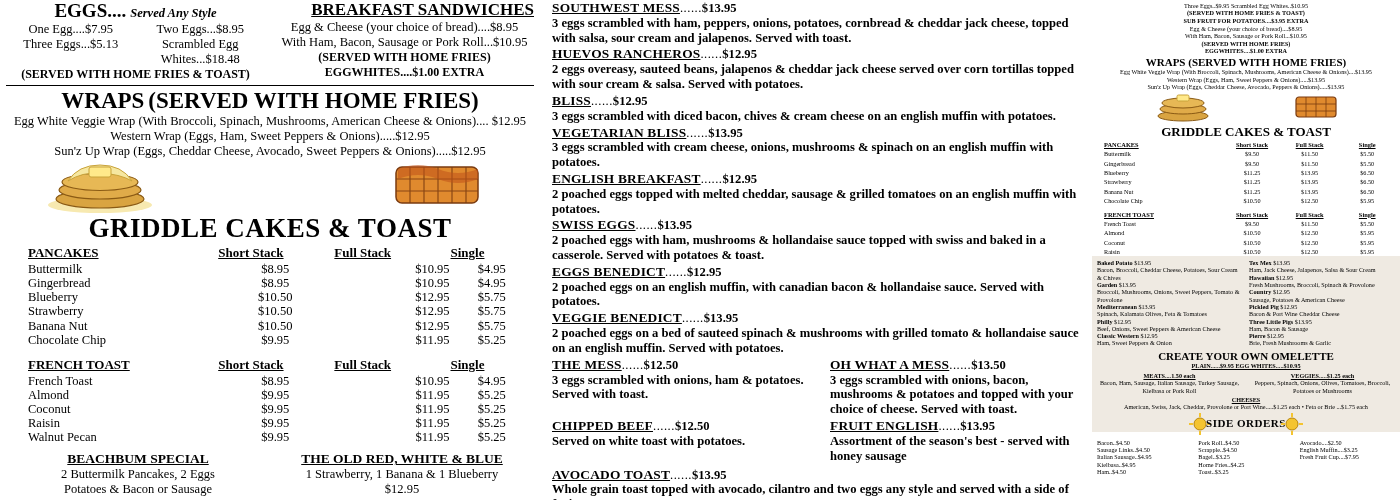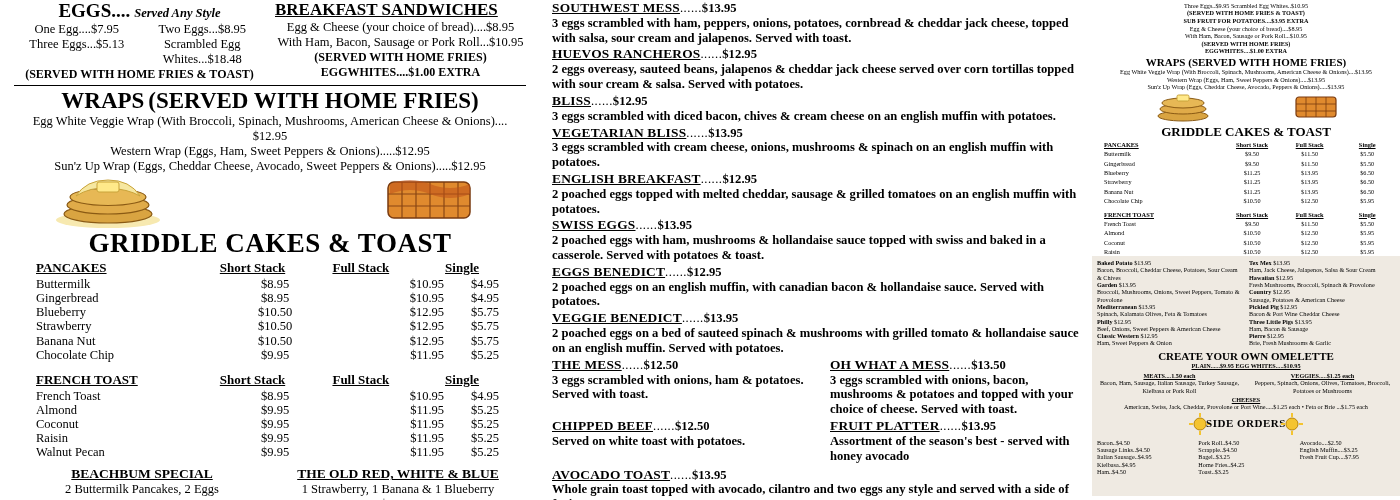--- a/index.html
+++ b/index.html
@@ -7,34 +7,34 @@
   body {
     width:1400px; height:500px;
     background:#ffffff;
     font-family:"Liberation Serif", serif;
     overflow:hidden;
     position:relative;
   }
   .page { position:absolute; top:0; left:0; width:1400px; height:500px; }
 
   
-  .col1 { position:absolute; left:0; top:0; width:540px; height:500px; padding:0 14px; }
+  .col1 { position:absolute; left:0; top:0; width:540px; height:500px; padding:0 6px; }
   .c1-top { display:flex; gap:10px; }
   .c1-left, .c1-right { flex:1; }
   .eggs-title { font-size:19px; font-weight:bold; }
   .eggs-sub { font-size:12.5px; font-style:italic; }
   .row-two { display:flex; }
   .row-two > div { flex:1; font-size:12.5px; }
   .tiny { font-size:12px; }
   .center { text-align:center; }
   .bold { font-weight:bold; }
   .u { text-decoration:underline; }
   .box-rule { border-bottom:1px solid #000; margin:3px 0 2px; }
 
-  .bs-title { font-size:17px; font-weight:bold; text-align:left; }
+  .bs-title { font-size:17px; font-weight:bold; text-align:right; }
   .bs-line { font-size:12.5px; }
   .wraps-title { font-size:23px; font-weight:bold; }
   .wrap-line { font-size:12.5px; }
 
   .griddle-title { font-size:27px; font-weight:bold; text-align:center; letter-spacing:0.5px; }
 
   table.menu { width:100%; border-collapse:collapse; font-size:12.5px; }
   table.menu th { text-align:left; font-weight:bold; text-decoration:underline; font-size:13px; padding-bottom:1px;}
   table.menu td { padding:0; line-height:1.13; }
   .c-name { width:40%; padding-left:22px !important; }
@@ -58,21 +58,21 @@
   .item .nm { font-weight:bold; text-decoration:underline; font-size:13.4px; letter-spacing:0.2px;}
   .item .dots { letter-spacing:0.5px; }
   .item .pr { font-weight:bold; }
   .desc { font-size:12.6px; line-height:1.18;font-weight:bold; }
   .two-col-items { display:flex; gap:24px; }
   .two-col-items > div { flex:1; }
 
   
   .col3 { position:absolute; left:1092px; top:0; width:308px; height:500px; }
   .c3a { position:absolute; left:0; top:0; width:308px; height:256px; background:#fff; padding:2px 4px; }
-  .c3b { position:absolute; left:0; top:256px; width:308px; height:240px; background:#efeae2; padding:3px 5px; }
+  .c3b { position:absolute; left:0; top:256px; width:308px; height:176px; background:#efeae2; padding:3px 5px; }
   .mini { font-size:6.2px; line-height:1.18; }
   .mini b { font-weight:bold; }
   .mini-title { font-size:11px; font-weight:bold; text-align:center; }
   .mini-title2 { font-size:13px; font-weight:bold; text-align:center; }
   table.mini-tbl { width:100%; border-collapse:collapse; font-size:6.2px; }
   table.mini-tbl th { font-size:6.4px; text-decoration:underline; font-weight:bold; text-align:left; }
   table.mini-tbl td { line-height:1.2; }
   .mt-n { width:42%; padding-left:8px; }
   .mt-c { width:19%; text-align:center; }
   .mini-flex { display:flex; }
@@ -309,22 +309,22 @@
         <div class="desc">3 eggs scrambled with onions, bacon, mushrooms &amp; potatoes and topped with your choice of cheese.  Served with toast.</div>
       </div>
     </div>
 
     <div class="two-col-items">
       <div class="item">
         <span class="nm">CHIPPED BEEF</span><span class="dots">......</span><span class="pr">$12.50</span>
         <div class="desc">Served on white toast with potatoes.</div>
       </div>
       <div class="item">
-        <span class="nm">FRUIT PLATTER</span><span class="dots">......</span><span class="pr">$13.95</span>
-        <div class="desc">Assortment of the season's best - served with honey avocado</div>
+        <span class="nm">FRUIT ENGLISH</span><span class="dots">......</span><span class="pr">$13.95</span>
+        <div class="desc">Assortment of the season's best - served with honey sausage</div>
       </div>
     </div>
 
     <div class="item" style="margin-top:2px">
       <span class="nm">AVOCADO TOAST</span><span class="dots">......</span><span class="pr">$13.95</span>
       <div class="desc">Whole grain toast topped with avocado, cilantro and two eggs any style and served with a side of fruit</div>
     </div>
 
   </div>
 

